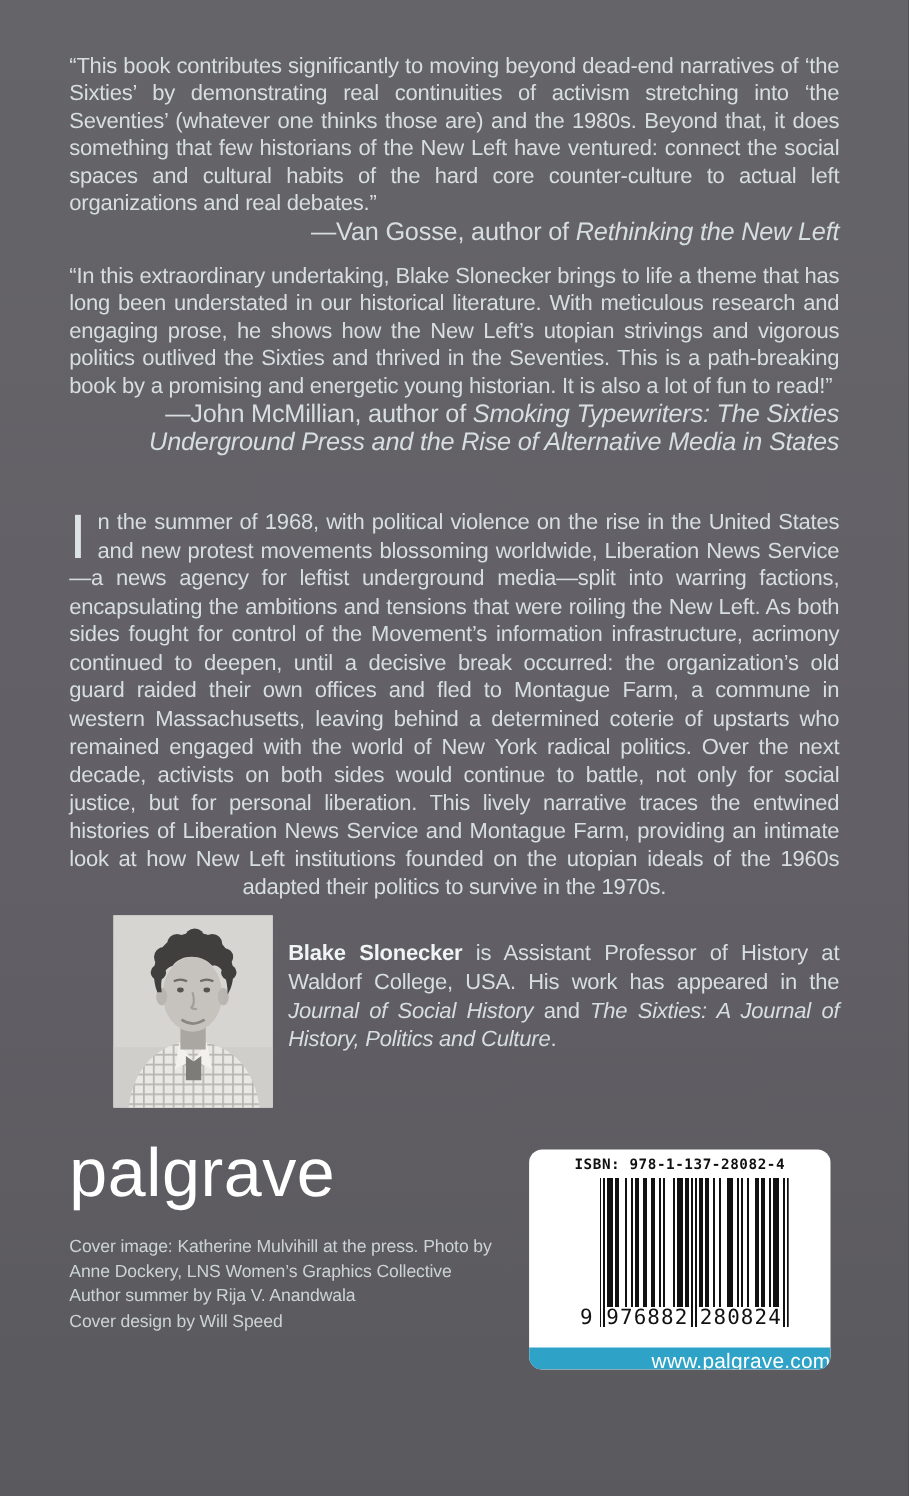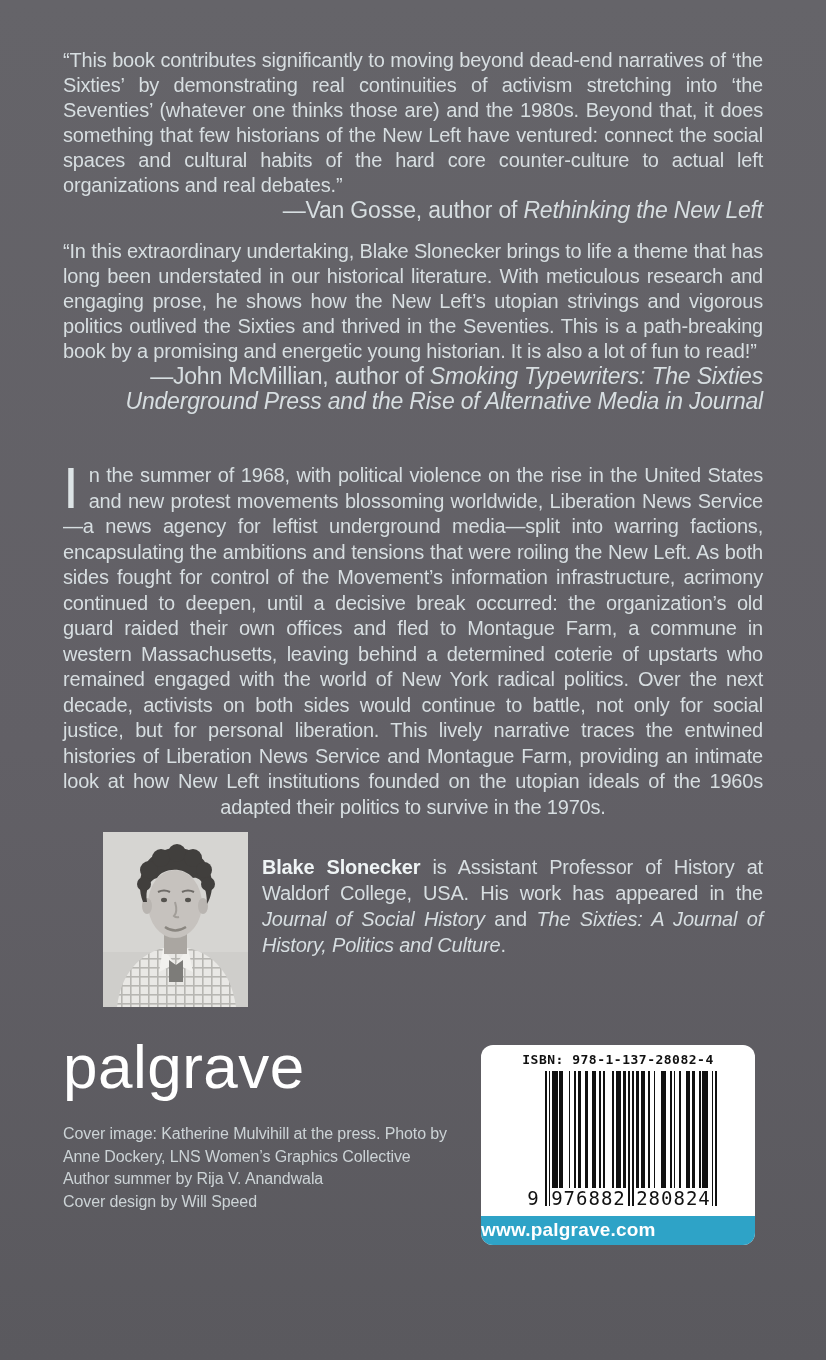--- a/index.html
+++ b/index.html
@@ -144,44 +144,43 @@
     top: 142px;
     text-align: center;
     letter-spacing: 1px;
   }
   .digit-lead  { left: 42px;  width: 20px; letter-spacing: 0; }
   .digit-left  { left: 69px;  width: 77px; }
   .digit-right { left: 154px; width: 77px; }
   .website-strip {
     position: absolute;
     left: 0; right: 0; bottom: 0;
-    height: 29px;
+    height: 20px;
     background: #2ea3c7;
     color: #ffffff;
     font-size: 19px;
     line-height: 27px;
-    text-align: left;
+    text-align: right;
     letter-spacing: 0.2px;
-    font-weight: bold;
   }
 </style>
 </head>
 <body>
 
 <div class="cover">
   <div class="content">
 
     <section>
       <p class="quote-text">“This book contributes significantly to moving beyond dead-end narratives of ‘the Sixties’ by demonstrating real continuities of activism stretching into ‘the Seventies’ (whatever one thinks those are) and the 1980s. Beyond that, it does something that few historians of the New Left have ventured: connect the social spaces and cultural habits of the hard core counter-culture to actual left organizations and real debates.”</p>
       <p class="attribution"><span>—Van Gosse, author of </span><span class="italic">Rethinking the New Left</span></p>
     </section>
 
     <section class="quote-block-2">
       <p class="quote-text">“In this extraordinary undertaking, Blake Slonecker brings to life a theme that has long been understated in our historical literature. With meticulous research and engaging prose, he shows how the New Left’s utopian strivings and vigorous politics outlived the Sixties and thrived in the Seventies. This is a path-breaking book by a promising and energetic young historian. It is also a lot of fun to read!”</p>
-      <p class="attribution"><span>—John McMillian, author of </span><span class="italic">Smoking Typewriters: The Sixties Underground Press and the Rise of Alternative Media in Journal</span></p>
+      <p class="attribution"><span>—John McMillian, author of </span><span class="italic">Smoking Typewriters: The Sixties Underground Press and the Rise of Alternative Media in States</span></p>
     </section>
 
     <section class="description">
       <p class="body-text"><span class="drop-cap">I</span><span>n the summer of 1968, with political violence on the rise in the United States and new protest movements blossoming worldwide, Liberation News Service—a news agency for leftist underground media—split into warring factions, encapsulating the ambitions and tensions that were roiling the New Left. As both sides fought for control of the Movement’s information infrastructure, acrimony continued to deepen, until a decisive break occurred: the organization’s old guard raided their own offices and fled to Montague Farm, a commune in western Massachusetts, leaving behind a determined coterie of upstarts who remained engaged with the world of New York radical politics. Over the next decade, activists on both sides would continue to battle, not only for social justice, but for personal liberation. This lively narrative traces the entwined histories of Liberation News Service and Montague Farm, providing an intimate look at how New Left institutions founded on the utopian ideals of the 1960s adapted their politics to survive in the 1970s.</span></p>
     </section>
 
     <section class="bio">
       <div class="author-photo">
         <svg width="145" height="175" viewBox="0 0 145 175">
           <defs>

